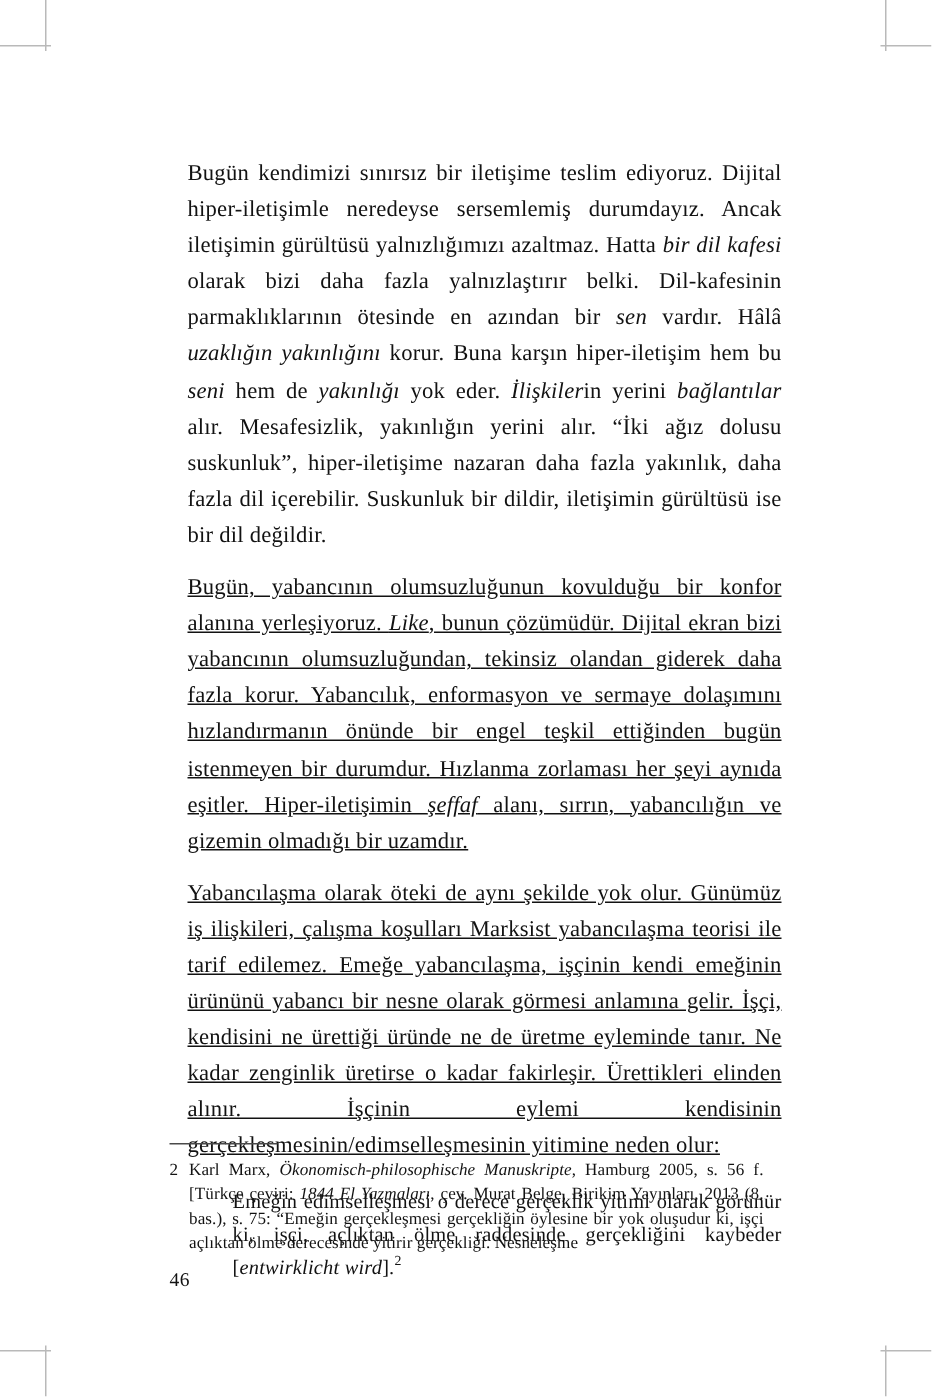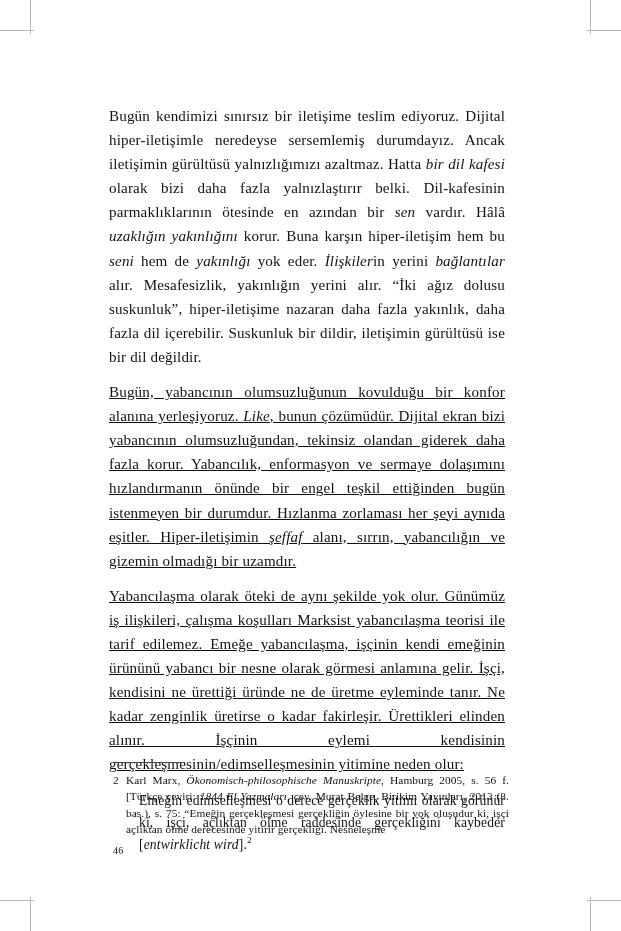--- a/index.html
+++ b/index.html
@@ -30,21 +30,21 @@
   .crop-tr-v { left: 590px; top: 0; }
   .crop-tr-h { left: 587px; top: 30px; width: 34px; }
   .crop-bl-v { left: 30px;  top: 897px; }
   .crop-bl-h { left: 0;     top: 900px; }
   .crop-br-v { left: 590px; top: 897px; }
   .crop-br-h { left: 587px; top: 900px; width: 34px; }
 
   
   .page {
     position: absolute;
-    left: 109px;
+    left: 125px;
     top: 104px;
     width: 396px;
   }
 
   p.body-par {
     margin: 0 0 0 0;
     font-size: 15.1px;
     line-height: 24.1px;
     text-align: justify;
     text-justify: inter-word;
@@ -99,21 +99,21 @@
   .footnote-text {
     flex: 1 1 auto;
     text-align: justify;
   }
 
   
   .folio {
     position: absolute;
     left: 113px;
     top: 845px;
-    font-size: 10px;
+    font-size: 13px;
     letter-spacing: 0.02em;
   }
 </style>
 </head>
 <body>
 
 <div class="crop crop-v crop-tl-v"></div>
 <div class="crop crop-h crop-tl-h"></div>
 <div class="crop crop-v crop-tr-v"></div>
 <div class="crop crop-h crop-tr-h"></div>

